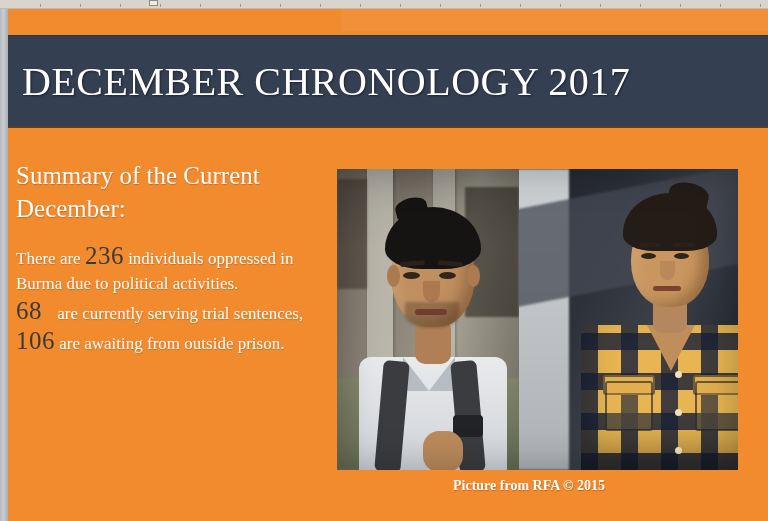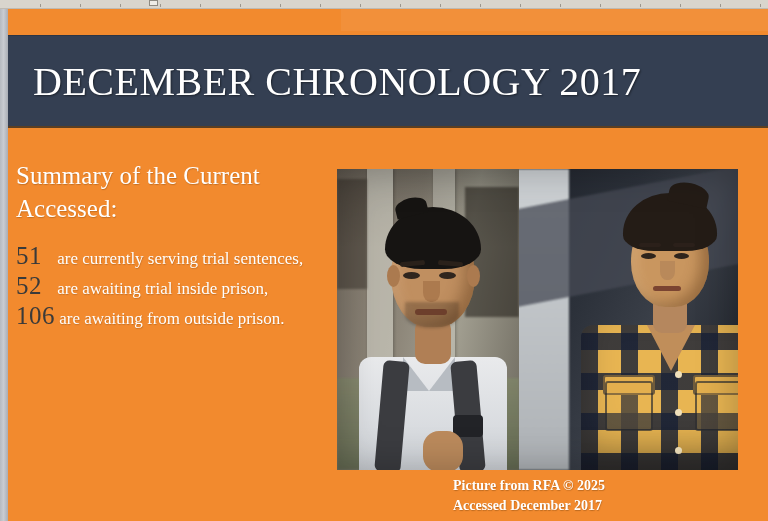--- a/index.html
+++ b/index.html
@@ -86,21 +86,21 @@
     border-bottom: 2px solid #5b3f23;
     box-sizing: border-box;
     display: flex;
     align-items: center;
   }
   .title-text {
     color: #ffffff;
     font-family: "Liberation Serif", "DejaVu Serif", serif;
     font-size: 40px;
     letter-spacing: 0.5px;
-    padding-left: 25px;
+    padding-left: 14px;
     white-space: nowrap;
     text-shadow: 1px 1px 2px rgba(0,0,0,0.45);
   }
 
   
   .content-col {
     position: absolute;
     left: 8px; top: 150px;
     width: 318px;
   }
@@ -324,32 +324,33 @@
   <div class="slide">
 
     <div class="selection-wash"></div>
 
     <div class="title-band">
       <div class="title-text">DECEMBER CHRONOLOGY 2017</div>
     </div>
 
     <div class="content-col">
 
-      <h2 class="summary-heading">Summary of the Current Accessed:</h2>
-
+      <h2 class="summary-heading">Summary of the Current December:</h2>
 
       <p class="stat-block">
-        <span class="big-num">51</span><span class="num-gap"></span>
+        <span>There are</span>
+        <span class="big-num">236</span>
+        <span>individuals oppressed in Burma due to political activities.</span>
+      </p>
+
+      <p class="stat-block">
+        <span class="big-num">68</span><span class="num-gap"></span>
         <span>are currently serving trial sentences,</span>
       </p>
 
-      <p class="stat-block">
-        <span class="big-num">52</span><span class="num-gap"></span>
-        <span>are awaiting trial inside prison,</span>
-      </p>
 
       <p class="stat-block">
         <span class="big-num">106</span>
         <span>are awaiting from outside prison.</span>
       </p>
 
     </div>
 
     <div class="photo" title="Two men photographed outdoors; left man wears a white shirt with a backpack strap, right man wears a yellow and navy plaid shirt">
 
@@ -402,18 +403,17 @@
         <div class="m2-eye l"></div>
           <div class="m2-eye r"></div>
         <div class="m2-nose"></div>
         <div class="m2-mouth"></div>
       </div>
 
       <div class="photo-shade"></div>
     </div>
 
     <div class="caption">
-      <div>Picture from RFA © 2025</div>
-      <div>Accessed December 2017</div>
+      <div>Picture from RFA © 2015</div>
     </div>
 
   </div>
 </div>
 
 </body></html>

